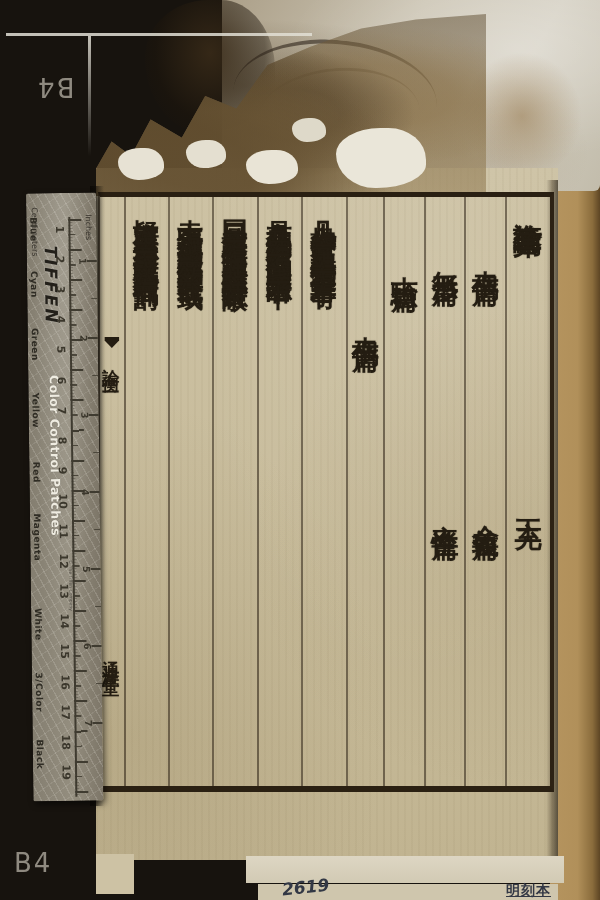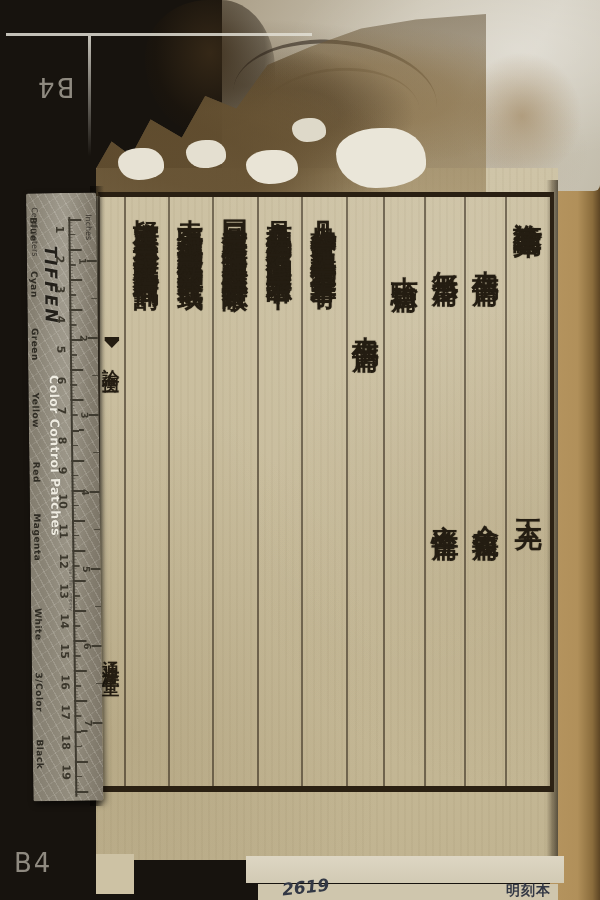--- a/index.html
+++ b/index.html
@@ -101,21 +101,21 @@
   .b4{color:#8f8a80;font-size:26px;letter-spacing:2px;}
   .b4-top{left:36px;top:72px;transform:rotate(180deg);}
   .b4-bot{left:14px;top:848px;}
   
   .corner-piece{left:96px;top:854px;width:38px;height:40px;background:#cdc2a4;}
   .strip1{left:246px;top:856px;width:318px;height:27px;
     background:linear-gradient(180deg,#ddd6c3,#d2cab4);}
   .strip2{left:258px;top:884px;width:300px;height:16px;background:#cfc6ad;}
   .hand{color:#333845;font-weight:600;}
   .hand-num{left:282px;top:877px;font-size:17px;font-style:italic;transform:rotate(-6deg);}
-  .hand-note{left:506px;top:882px;font-size:14px;letter-spacing:1px;}
+  .hand-note{left:506px;top:882px;font-size:14px;letter-spacing:1px;text-decoration:underline;}
 </style>
 </head>
 <body>
 
 <div class="photo">
 
   <div class="abs backing"></div>
   <div class="abs cover"></div>
   <div class="blob" style="left:145px;top:0;width:130px;height:132px;background:radial-gradient(ellipse at 50% 40%,rgba(56,42,24,.9),rgba(30,22,12,.45) 60%,transparent 80%);"></div>
   <div class="blob" style="left:462px;top:52px;width:120px;height:128px;background:radial-gradient(ellipse at 50% 50%,rgba(150,120,76,.55),transparent 70%);"></div>

